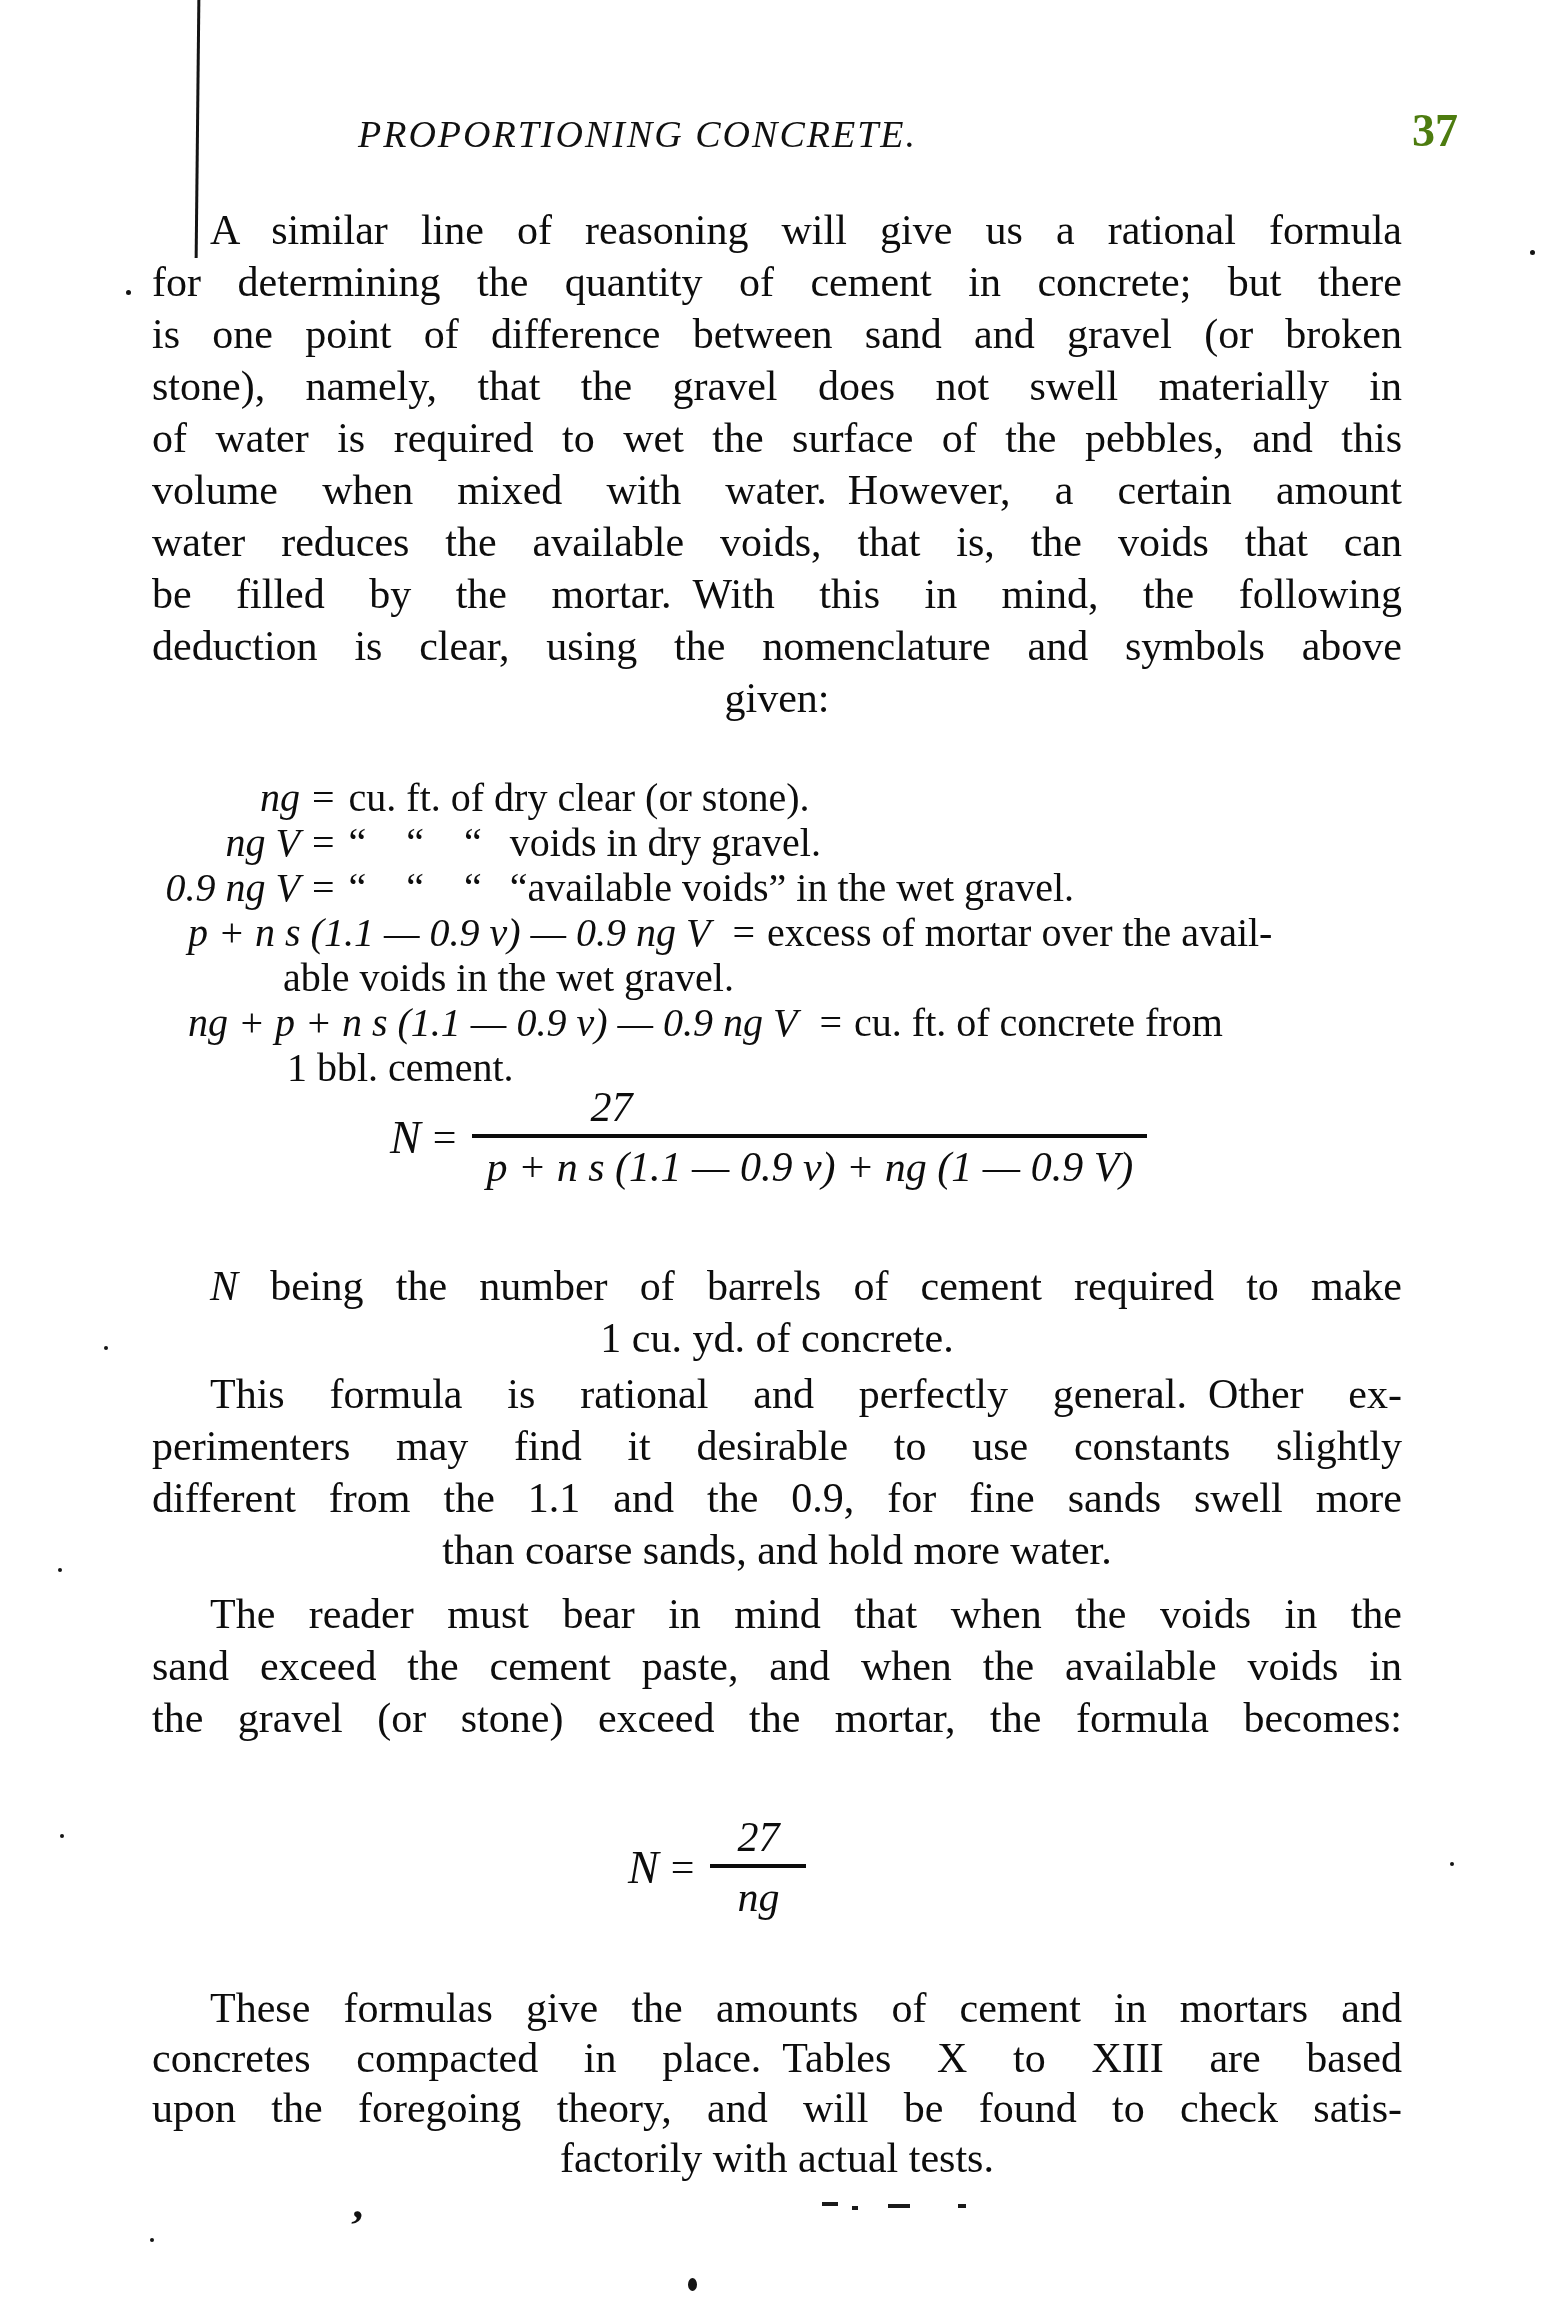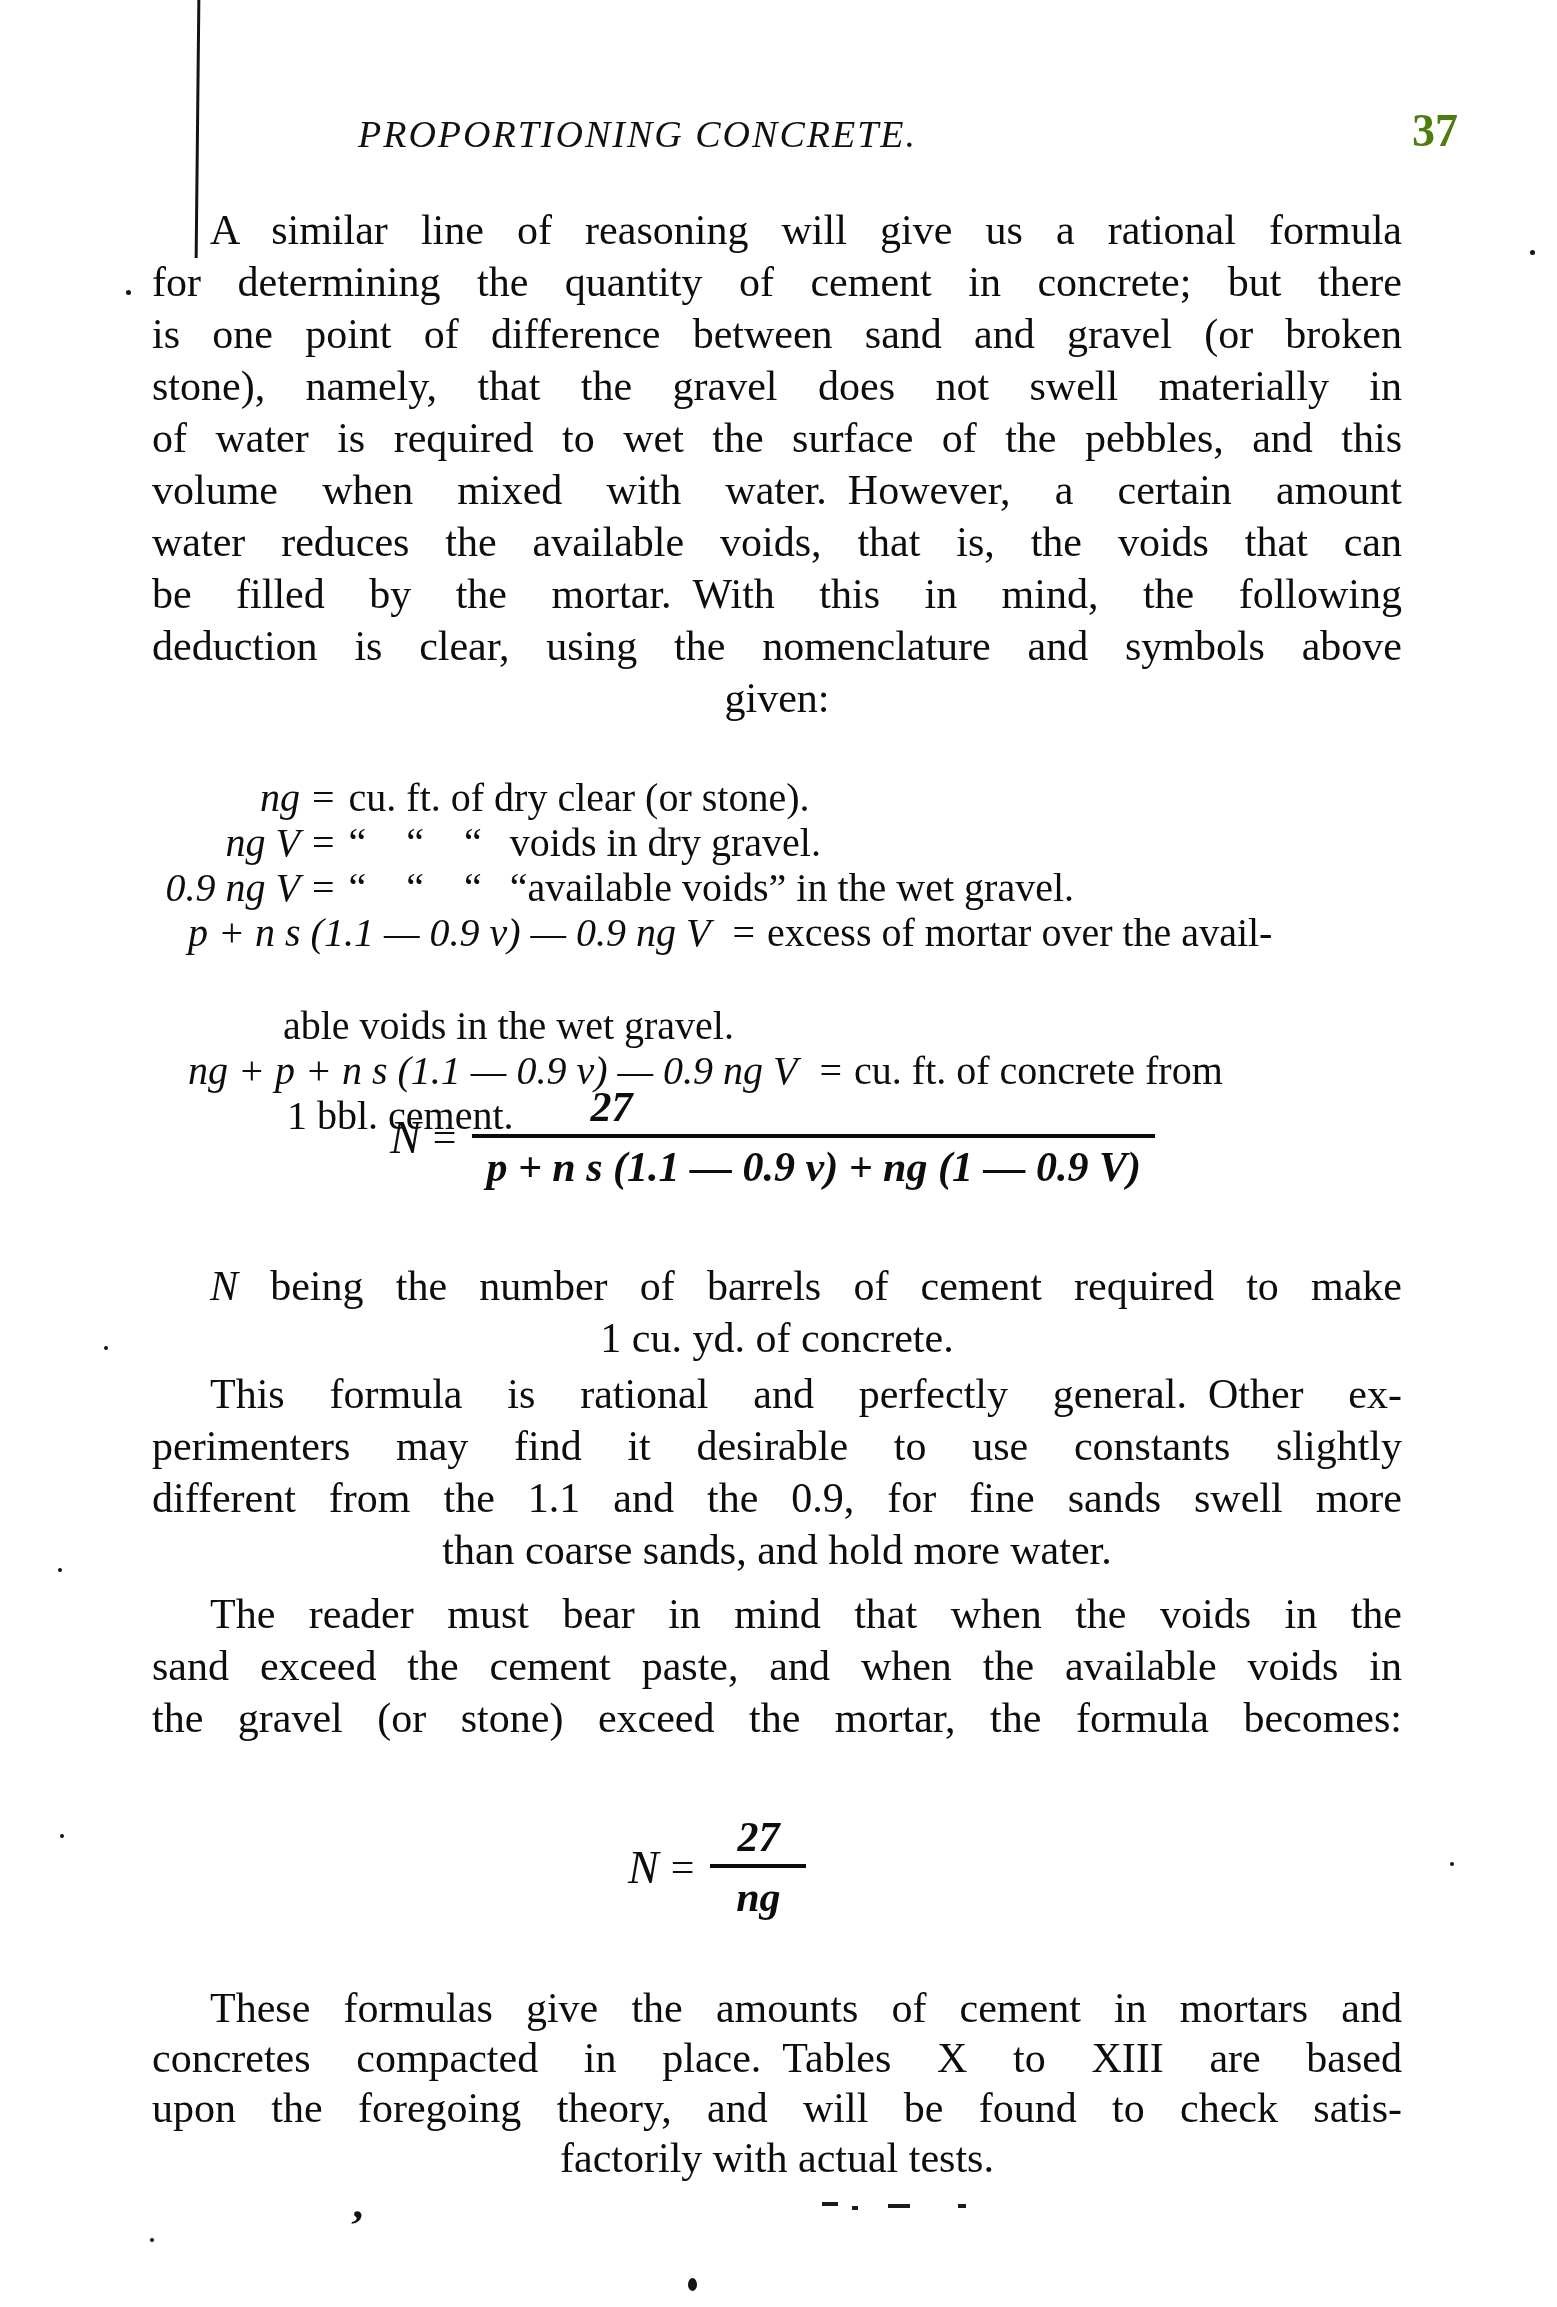--- a/index.html
+++ b/index.html
@@ -30,29 +30,29 @@
   .math{font-style:italic;}
 
   
   .deflist{position:absolute;left:150px;top:775px;width:1300px;}
   .defrow{display:flex;font-size:40px;line-height:45px;height:45px;white-space:nowrap;}
   .defrow .lhs{width:150px;text-align:right;font-style:italic;}
   .defrow .eqsign{padding:0 14px 0 12px;}
   .ditto{word-spacing:26px;letter-spacing:2px;padding-right:26px;}
   .defline{font-size:40px;line-height:45px;height:45px;white-space:nowrap;}
   .ml1{margin-left:38px;}
-  .ml2{margin-left:133px;margin-top:48px;}
+  .ml2{margin-left:133px;}
   .ml3{margin-left:137px;}
 
   
   .formula{position:absolute;display:flex;align-items:center;white-space:nowrap;}
   .formula .flhs{font-style:italic;font-size:46px;}
   .formula .feq{font-size:42px;padding:0 16px 0 12px;}
   .frac{display:inline-flex;flex-direction:column;}
-  .frac .num,.frac .den{font-style:italic;font-size:42px;line-height:50px;font-weight:bold;}
+  .frac .num,.frac .den{font-style:italic;font-size:42px;line-height:50px;}
   .frac .bar{border-top:4px solid #0b0b0b;width:100%;margin:2px 0 4px 0;}
   .f1{left:390px;top:1082px;}
   .f1 .num{align-self:flex-start;margin-left:118px;}
   .f1 .den{text-align:center;padding:0 14px;}
   .f2{left:628px;top:1812px;}
   .f2 .frac{min-width:96px;}
   .f2 .num,.f2 .den{text-align:center;}
 
   
   .artifact{position:absolute;background:#141414;}

